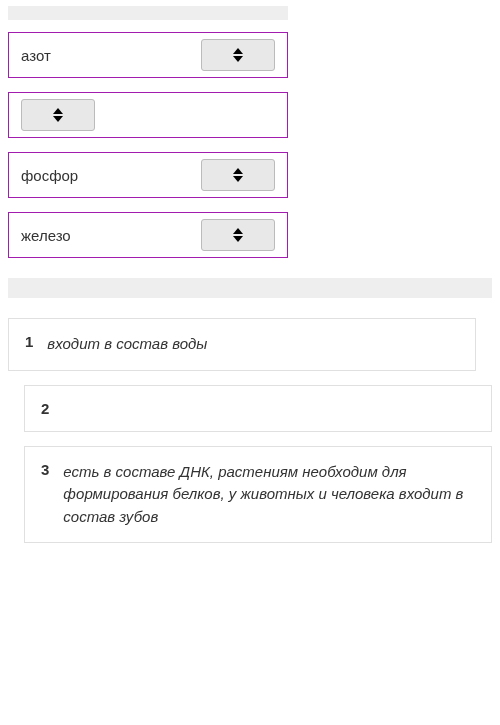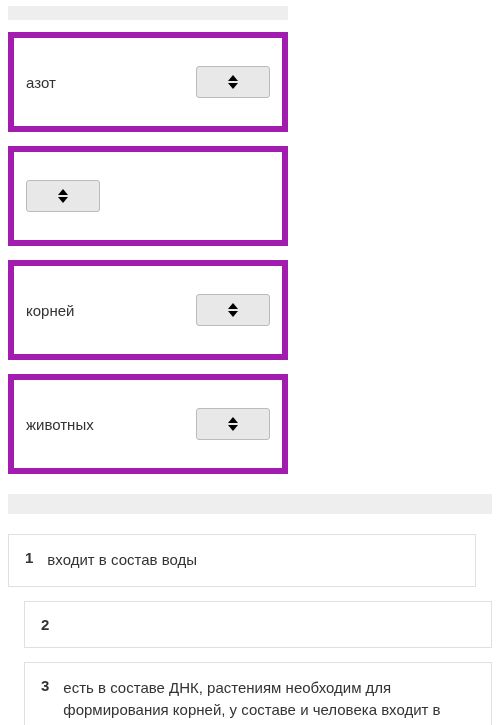--- a/index.html
+++ b/index.html
@@ -19,22 +19,22 @@
       margin: 6px 8px 12px 8px;
       width: 280px;
     }
     .match-container {
       width: 296px;
       padding: 0 8px;
     }
     .match-row {
       display: flex;
       align-items: center;
-      border: 6px solid #a21caf;
-      padding: 28px 12px;
+      border: 1px solid #a21caf;
+      padding: 6px 12px;
       margin-bottom: 14px;
       background: #ffffff;
     }
     .match-label {
       flex: 1;
       font-size: 15px;
       color: #333;
     }
     .select-box {
       width: 74px;
@@ -96,20 +96,21 @@
     .answer-number {
       font-size: 15px;
       font-weight: bold;
       color: #333;
       flex-shrink: 0;
     }
     .answer-text {
       font-size: 15px;
       color: #333;
       line-height: 1.5;
+      font-style: italic;
     }
   </style>
 </head>
 <body>
 
 <div class="top-bar"></div>
 
 <div class="match-container">
   <div class="match-row">
     <span class="match-label">азот</span>
@@ -122,30 +123,30 @@
   </div>
   <div class="match-row">
     <div class="select-box">
       <div class="select-arrows">
         <div class="arrow-up"></div>
         <div class="arrow-down"></div>
       </div>
     </div>
   </div>
   <div class="match-row">
-    <span class="match-label">корней</span>
+    <span class="match-label">фосфор</span>
     <div class="select-box">
       <div class="select-arrows">
         <div class="arrow-up"></div>
         <div class="arrow-down"></div>
       </div>
     </div>
   </div>
   <div class="match-row">
-    <span class="match-label">животных</span>
+    <span class="match-label">железо</span>
     <div class="select-box">
       <div class="select-arrows">
         <div class="arrow-up"></div>
         <div class="arrow-down"></div>
       </div>
     </div>
   </div>
 </div>
 
 <div class="divider-bar"></div>
@@ -153,15 +154,15 @@
 <div class="answers-container">
   <div class="answer-item">
     <span class="answer-number">1</span>
     <span class="answer-text">входит в состав воды</span>
   </div>
   <div class="answer-item">
     <span class="answer-number">2</span>
   </div>
   <div class="answer-item">
     <span class="answer-number">3</span>
-    <span class="answer-text">есть в составе ДНК, растениям необходим для формирования корней, у составе и человека входит в состав зубов</span>
+    <span class="answer-text">есть в составе ДНК, растениям необходим для формирования белков, у животных и человека входит в состав зубов</span>
   </div>
 </div>
 
 </body></html>

